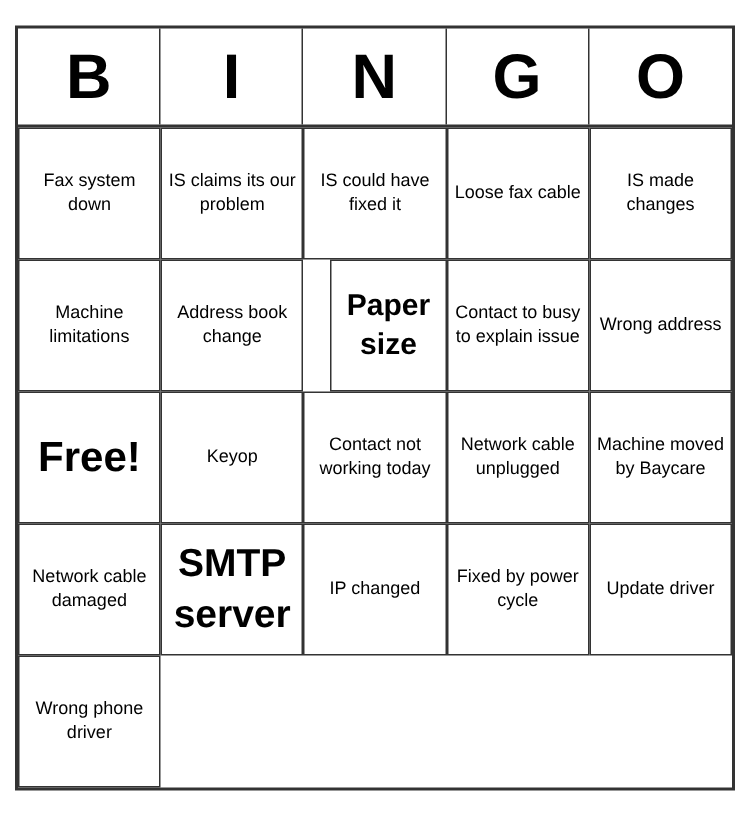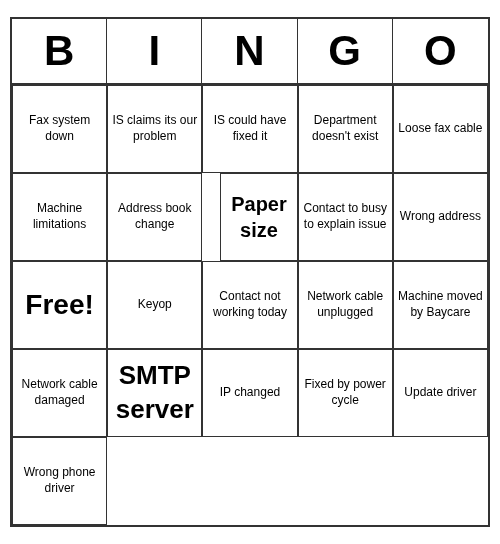--- a/index.html
+++ b/index.html
@@ -76,24 +76,24 @@
   <div class="bingo-cell">
         <span>Fax system down</span>
       </div>
       <div class="bingo-cell">
         <span>IS claims its our problem</span>
       </div>
       <div class="bingo-cell">
         <span>IS could have fixed it</span>
       </div>
       <div class="bingo-cell">
-        <span>Department doesn't exist</span>
+        <span>Loose fax cable</span>
       </div>
       <div class="bingo-cell">
-        <span>Loose fax cable</span>
+        <span>IS made changes</span>
       </div>
       <div class="bingo-cell">
         <span>Machine limitations</span>
       </div>
       <div class="bingo-cell">
         <span>Address book change</span>
       </div>
       <div class="bingo-cell medium-text">
         <span>Paper size</span>
       </div>

